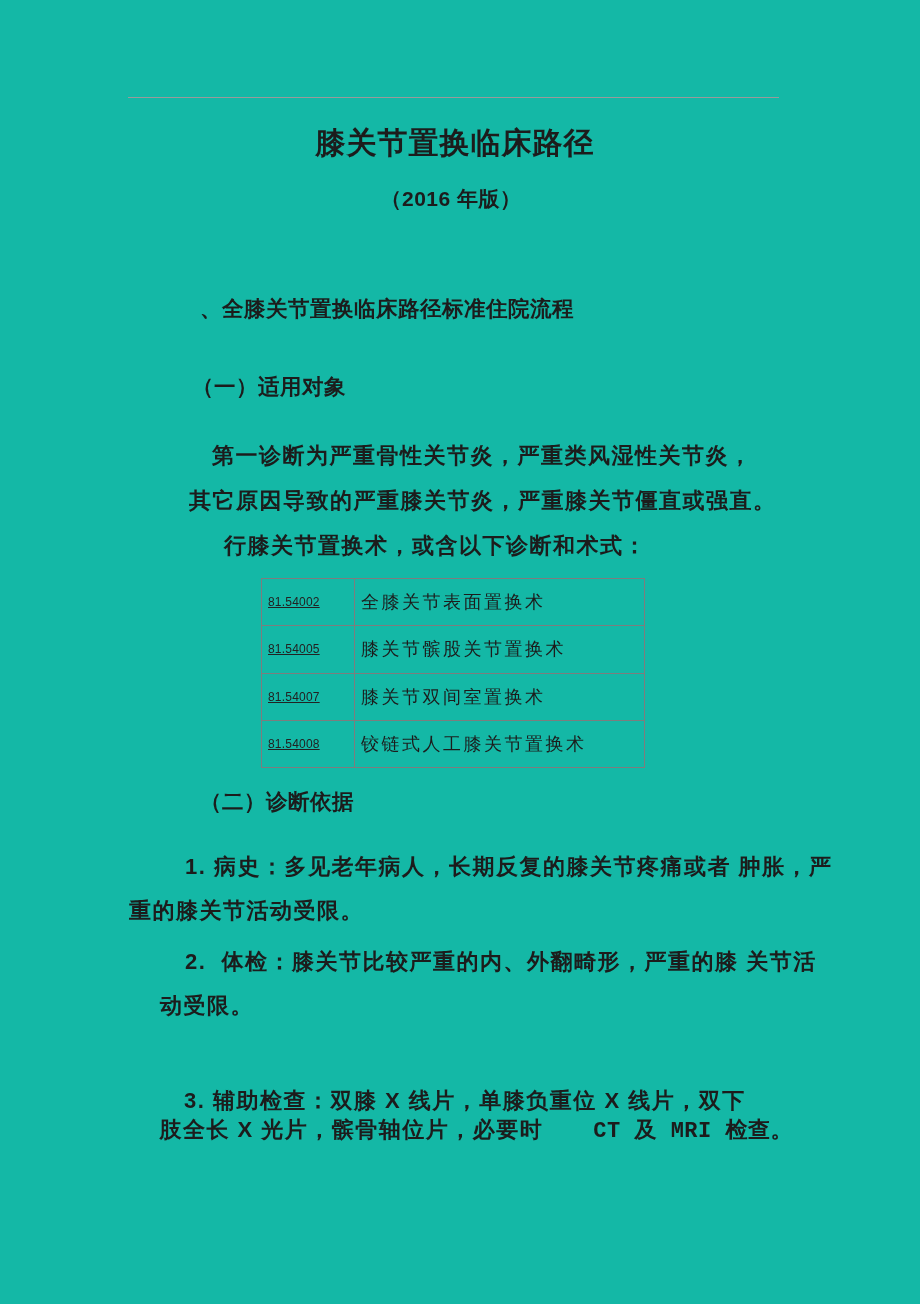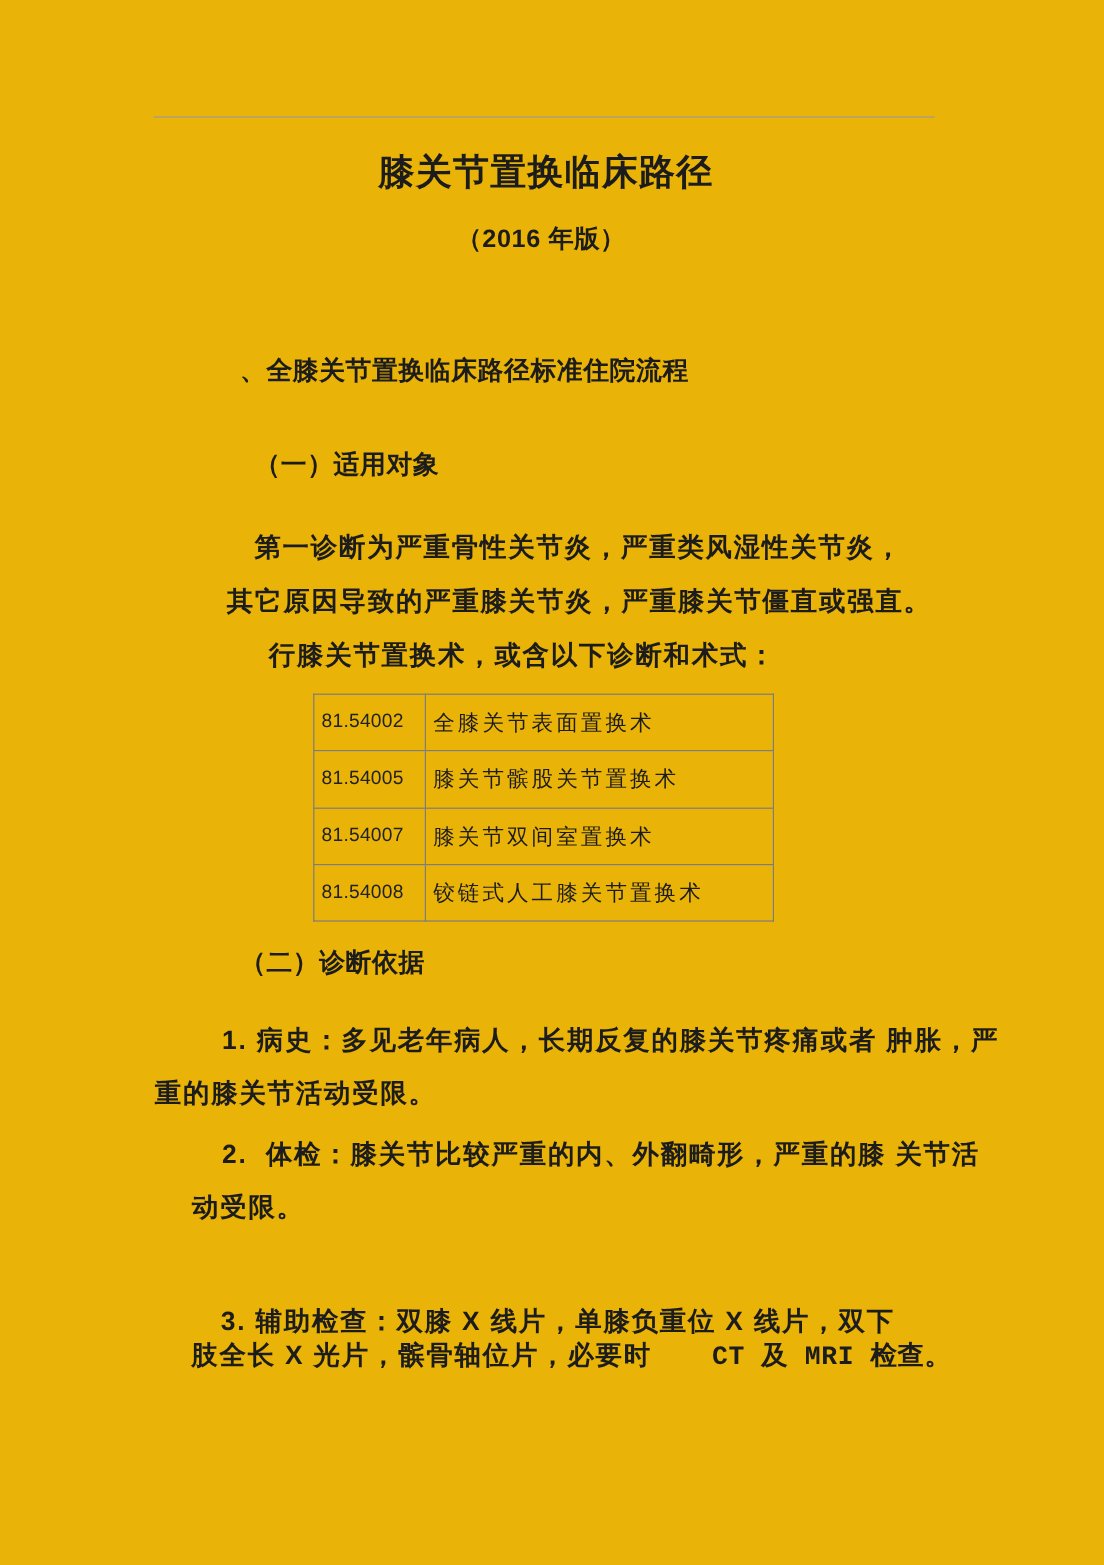--- a/index.html
+++ b/index.html
@@ -4,21 +4,21 @@
 <style>
   html, body { margin: 0; padding: 0; }
   body {
     width: 920px; height: 1304px;
     background: #ffffff;
     font-family: "Liberation Sans", "DejaVu Sans", sans-serif;
     color: #1c1c1c;
     position: relative;
     overflow: hidden;
   }
-  .page { position: absolute; inset: 0; background: #eab308; }
+  .page { position: absolute; inset: 0; background: #14b8a6; }
 
   .top-rule {
     position: absolute; top: 97px; left: 128px; width: 651px; height: 1px;
     background: #9a9a9a;
   }
 
   .doc-title {
     position: absolute; top: 123px; left: 0; width: 910px;
     text-align: center;
     font-size: 30px; font-weight: 700; letter-spacing: 1px;
@@ -46,22 +46,23 @@
   }
   .codes-table td {
     border: 1px solid #7d7d7d;
     height: 37px;
     padding: 0 0 0 6px;
     vertical-align: middle;
     overflow: hidden;
   }
   .codes-table td.code-cell {
     width: 86px;
-    font-size: 16px; font-weight: 400; color: #222;
+    font-size: 12px; font-weight: 400; color: #222;
     letter-spacing: 0.2px;
+    text-decoration: underline;
   }
   .codes-table td.name-cell {
     font-size: 18px; font-weight: 500;
     letter-spacing: 2.5px; white-space: pre;
   }
 
   .hl-mono {
     font-family: "Liberation Mono", "DejaVu Sans Mono", monospace;
     font-weight: 700;
     margin-left: 50px;
@@ -73,21 +74,21 @@
 
 <div class="page">
 
   <div class="top-rule"></div>
 
   <div class="doc-title">膝关节置换临床路径</div>
   <div class="doc-subtitle">（2016 年版）</div>
 
   <div class="line heading" style="top:296px; left:200px;">、全膝关节置换临床路径标准住院流程</div>
 
-  <div class="line heading" style="top:374px; left:212px;text-align:right;">（一）适用对象</div>
+  <div class="line heading" style="top:374px; left:192px;text-align:right;">（一）适用对象</div>
 
   <div class="line" style="top:443px; left:212px;">第一诊断为严重骨性关节炎，严重类风湿性关节炎，</div>
   <div class="line" style="top:488px; left:189px;">其它原因导致的严重膝关节炎，严重膝关节僵直或强直。</div>
   <div class="line" style="top:533px; left:184px;margin-left:40px;">行膝关节置换术，或含以下诊断和术式：</div>
 
   <table class="codes-table">
     <tbody>
       <tr>
         <td class="code-cell">81.54002</td>
         <td class="name-cell">全膝关节表面置换术</td>

